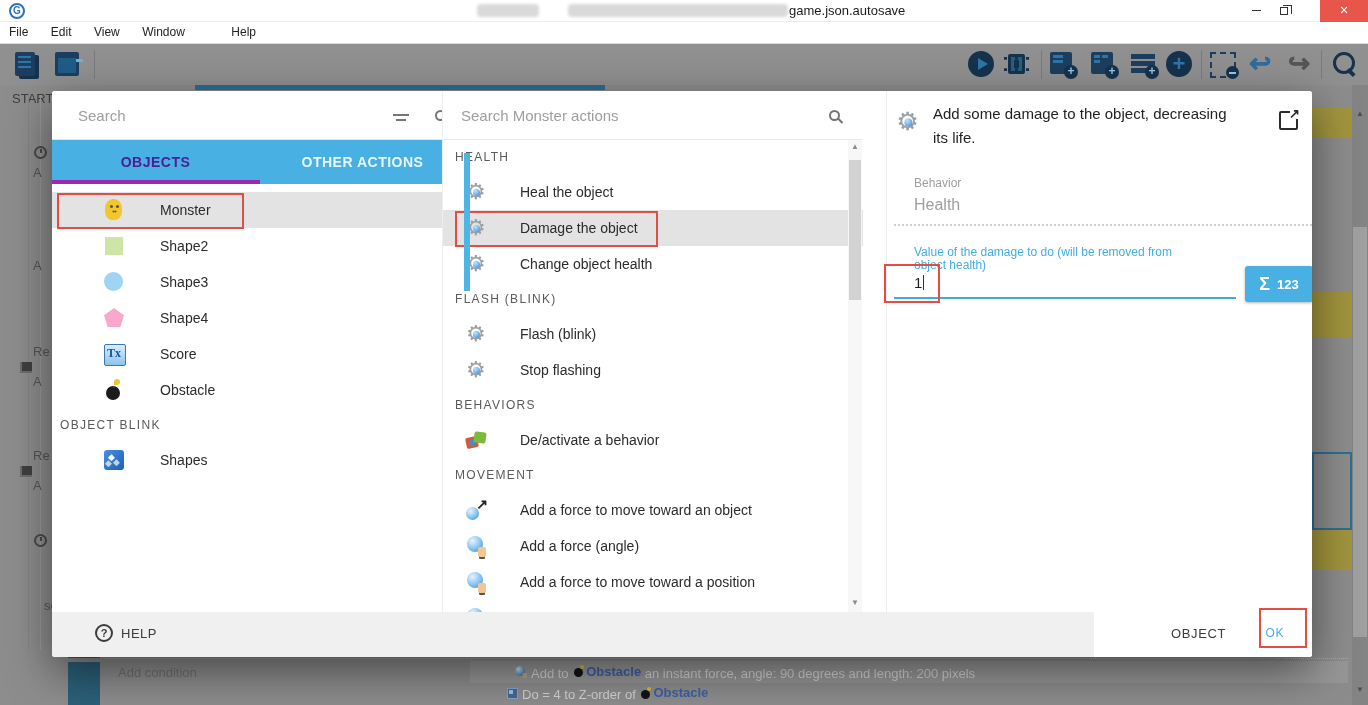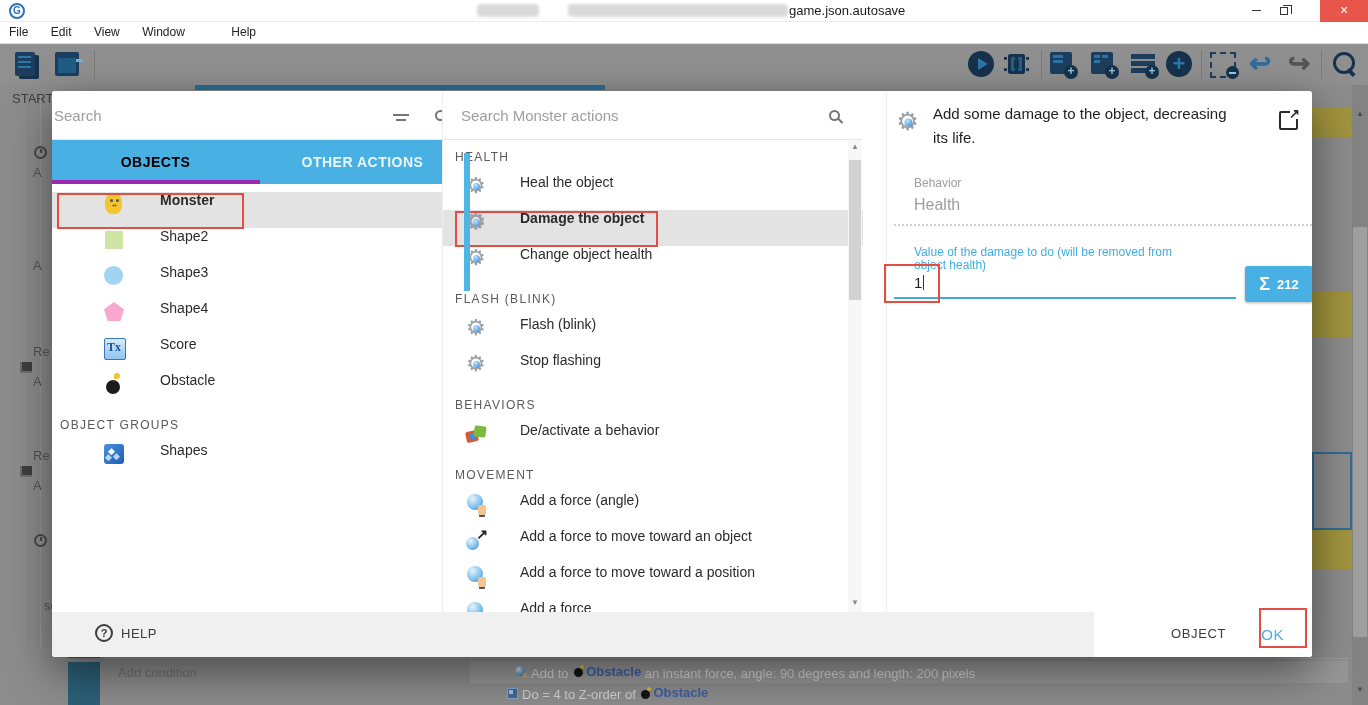--- a/index.html
+++ b/index.html
@@ -91,32 +91,32 @@
   .searchrow input { border:none; outline:none; flex:1; font-size:15px; color:#333; font-family:"Liberation Sans",sans-serif; background:transparent; }
   .searchrow input::placeholder { color:#9e9e9e; opacity:1; }
   .funnel { width:16px; height:2px; background:#757575; position:relative; margin-right:26px; }
   .funnel:before { content:""; position:absolute; top:-5px; left:-0px; width:16px; height:2px; background:transparent; }
   .funnel:after { content:""; position:absolute; top:5px; left:3px; width:10px; height:2px; background:#757575; box-shadow:3px 5px 0 -1px #757575; }
   .mag { width:11px; height:11px; border:2px solid #757575; border-radius:50%; position:relative; flex:none; }
   .mag:after { content:""; position:absolute; width:2px; height:7px; background:#757575; transform:rotate(-45deg); right:-3px; bottom:-5px; }
 
   .tabs { position:absolute; left:0; top:49px; width:414px; height:44px; background:#49b0e3; display:flex; }
   .tab { flex:1; display:flex; align-items:center; justify-content:center; font-size:14px; font-weight:bold; letter-spacing:.5px; color:#eaf6fd; }
-  .tab.active { color:#000000; }
+  .tab.active { color:#4c1d95; }
   .tab-indicator { position:absolute; left:0; top:89px; width:208px; height:4px; background:#9c27b0; z-index:5; }
 
   .olist { position:absolute; left:0; top:93px; width:414px; height:428px; overflow:hidden; padding-top:8px; background:#fff; }
   .alist { position:absolute; left:0; top:49px; width:420px; height:472px; overflow:hidden; background:#fff; }
-  .row { display:flex; height:36px; position:relative; }
+  .row { display:flex; align-items:center; height:36px; position:relative; }
   .olist .row { padding-left:50px; }
   .olist .row .lbl { margin-left:34px; }
   .alist .row { padding-left:22px; }
   .alist .row .lbl { margin-left:31px; }
   .lbl { font-size:14px; color:#2b2b2b; }
-  .row.selected { background:#e3e3e3;font-weight:bold; }
+  .row.selected { background:#e3e3e3; }
   .row.redbox:after { content:""; position:absolute; border:2px solid #e34d42; pointer-events:none; }
   .olist .row.redbox:after { left:5px; top:1px; width:183px; height:32px; }
   .alist .row.redbox:after { left:12px; top:1px; width:199px; height:32px; }
   .lhead { display:flex; align-items:center; height:34px; padding-left:12px; font-size:12px; letter-spacing:1.3px; color:#5a5a5a; }
   .olist .lhead { padding-left:8px; }
 
   
   .ic { position:relative; width:24px; height:24px; display:inline-block; flex:none; }
   .ic-monster { }
   .ic-monster:before { content:""; position:absolute; left:3px; top:1px; width:17px; height:21px; background:#f3c62c; border-radius:45% 45% 42% 42%; }
@@ -165,21 +165,21 @@
   .expr-btn .onetwothree { font-size:13px; font-weight:bold; }
   .param-redbox { position:absolute; left:-3px; top:173px; width:56px; height:39px; border:2px solid #e34d42; z-index:5; }
 
   
   .dfooter { position:absolute; left:0; top:521px; width:1260px; height:45px; background:#f0f0f0; }
   .dfooter .white-right { position:absolute; right:0; top:0; width:218px; height:45px; background:#fff; }
   .helpwrap { position:absolute; left:43px; top:12px; display:flex; align-items:center; gap:8px; }
   .help-ic { width:18px; height:18px; border:2px solid #3c3c3c; border-radius:50%; color:#3c3c3c; font-size:11px; font-weight:bold; text-align:center; line-height:15px; }
   .helptxt { font-size:13px; letter-spacing:.5px; color:#3c3c3c; }
   .cancel-btn { position:absolute; right:86px; top:14px; font-size:13px; letter-spacing:.6px; color:#3c3c3c; }
-  .ok-btn { position:absolute; right:28px; top:14px; font-size:15px; letter-spacing:.6px; color:#4aaede; }
+  .ok-btn { position:absolute; right:28px; top:14px; font-size:12px; letter-spacing:.6px; color:#4aaede; }
   .ok-redbox { position:absolute; right:5px; top:-4px; width:48px; height:40px; border:2px solid #e34d42; }
 </style>
 </head>
 <body>
 
 <div class="titlebar">
   <span class="gd-logo">G</span>
   <span class="blurseg" style="left:477px;width:62px;"></span>
   <span class="blurseg" style="left:568px;width:220px;"></span>
   <span class="title-text">game.json.autosave</span>
@@ -288,21 +288,21 @@
     <span>
       
       
     <span class="seg">Do </span><span class="seg">= 4</span><span class="seg"> to Z-order of </span><span class="segobj"><i class="mini-bomb"></i><b>Obstacle</b></span></span>
   </div>
 </div>
 
 <div class="dialog">
 
   <div class="panel-left">
-    <div class="searchrow" style="padding-left:2px;align-items:center;">
+    <div class="searchrow" style="padding-left:26px;align-items:center;">
       <input readonly="" placeholder="Search" style="">
       <span class="funnel"></span>
       <span class="mag" style="margin-right:20px"></span>
     </div>
     <div class="tabs">
       <div class="tab active">OBJECTS</div>
       <div class="tab">OTHER ACTIONS</div>
     </div>
     <div class="tab-indicator"></div>
     <div class="olist">
@@ -324,21 +324,21 @@
           <span class="lbl">Shape4</span>
         </div>
         <div class="row">
           <span class="ic ic-score"></span>
           <span class="lbl">Score</span>
         </div>
         <div class="row">
           <span class="ic ic-bomb"></span>
           <span class="lbl">Obstacle</span>
         </div>
-        <div class="lhead">OBJECT GROUPS</div>
+        <div class="lhead">OBJECT BLINK</div>
         <div class="row">
           <span class="ic ic-group"></span>
           <span class="lbl">Shapes</span>
         </div>
       </div>
     <span class="lscroll-up">▲</span>
   </div>
 
   <div class="blue-thumb"></div>
 
@@ -371,26 +371,26 @@
           <span class="ic ic-gear"></span>
           <span class="lbl">Stop flashing</span>
         </div>
         <div class="lhead">BEHAVIORS</div>
         <div class="row">
           <span class="ic ic-behavior"></span>
           <span class="lbl">De/activate a behavior</span>
         </div>
         <div class="lhead">MOVEMENT</div>
         <div class="row">
+          <span class="ic ic-forceobj"></span>
+          <span class="lbl">Add a force to move toward an object</span>
+        </div>
+        <div class="row">
           <span class="ic ic-force"></span>
           <span class="lbl">Add a force (angle)</span>
-        </div>
-        <div class="row">
-          <span class="ic ic-forceobj"></span>
-          <span class="lbl">Add a force to move toward an object</span>
         </div>
         <div class="row">
           <span class="ic ic-force"></span>
           <span class="lbl">Add a force to move toward a position</span>
         </div>
         <div class="row">
           <span class="ic ic-force"></span>
           <span class="lbl">Add a force</span>
         </div>
       </div>
@@ -406,21 +406,21 @@
     <div class="desc-text">Add some damage to the object, decreasing its life.</div>
     <span class="launch"></span>
     <div class="behavior-label">Behavior</div>
     <div class="behavior-value">Health</div>
     <div class="dotted-line"></div>
     <div class="param-label">Value of the damage to do (will be removed from object health)</div>
     <div class="param-value"><span>1</span><span class="caret"></span></div>
     <div class="param-underline"></div>
     <div class="expr-btn">
       <span class="sigma">Σ</span>
-      <span class="onetwothree">212</span>
+      <span class="onetwothree">123</span>
     </div>
     <div class="param-redbox"></div>
   </div>
 
   <div class="dfooter">
     <div class="white-right"></div>
     <div class="helpwrap">
       <span class="help-ic">?</span>
       <span class="helptxt">HELP</span>
     </div>

